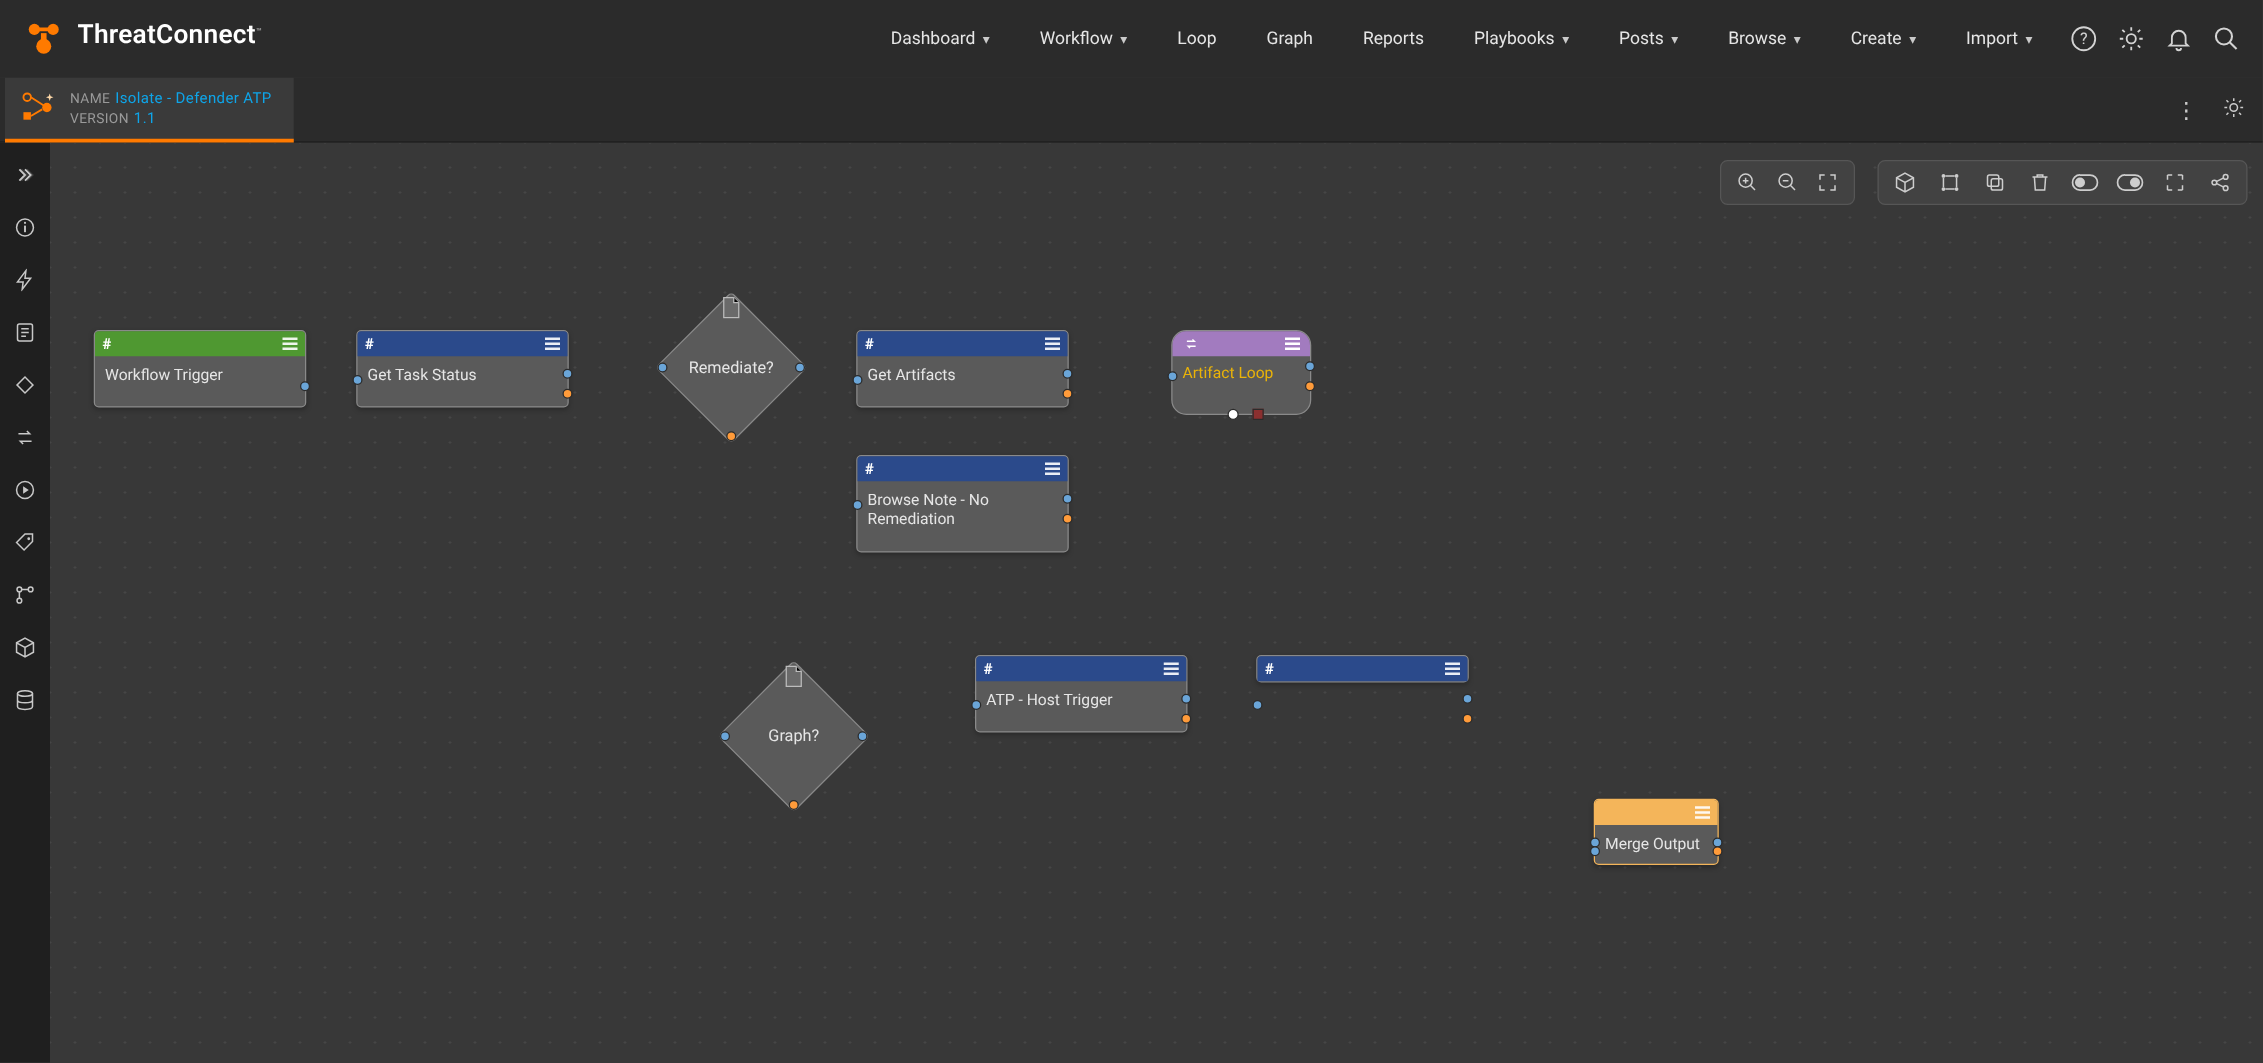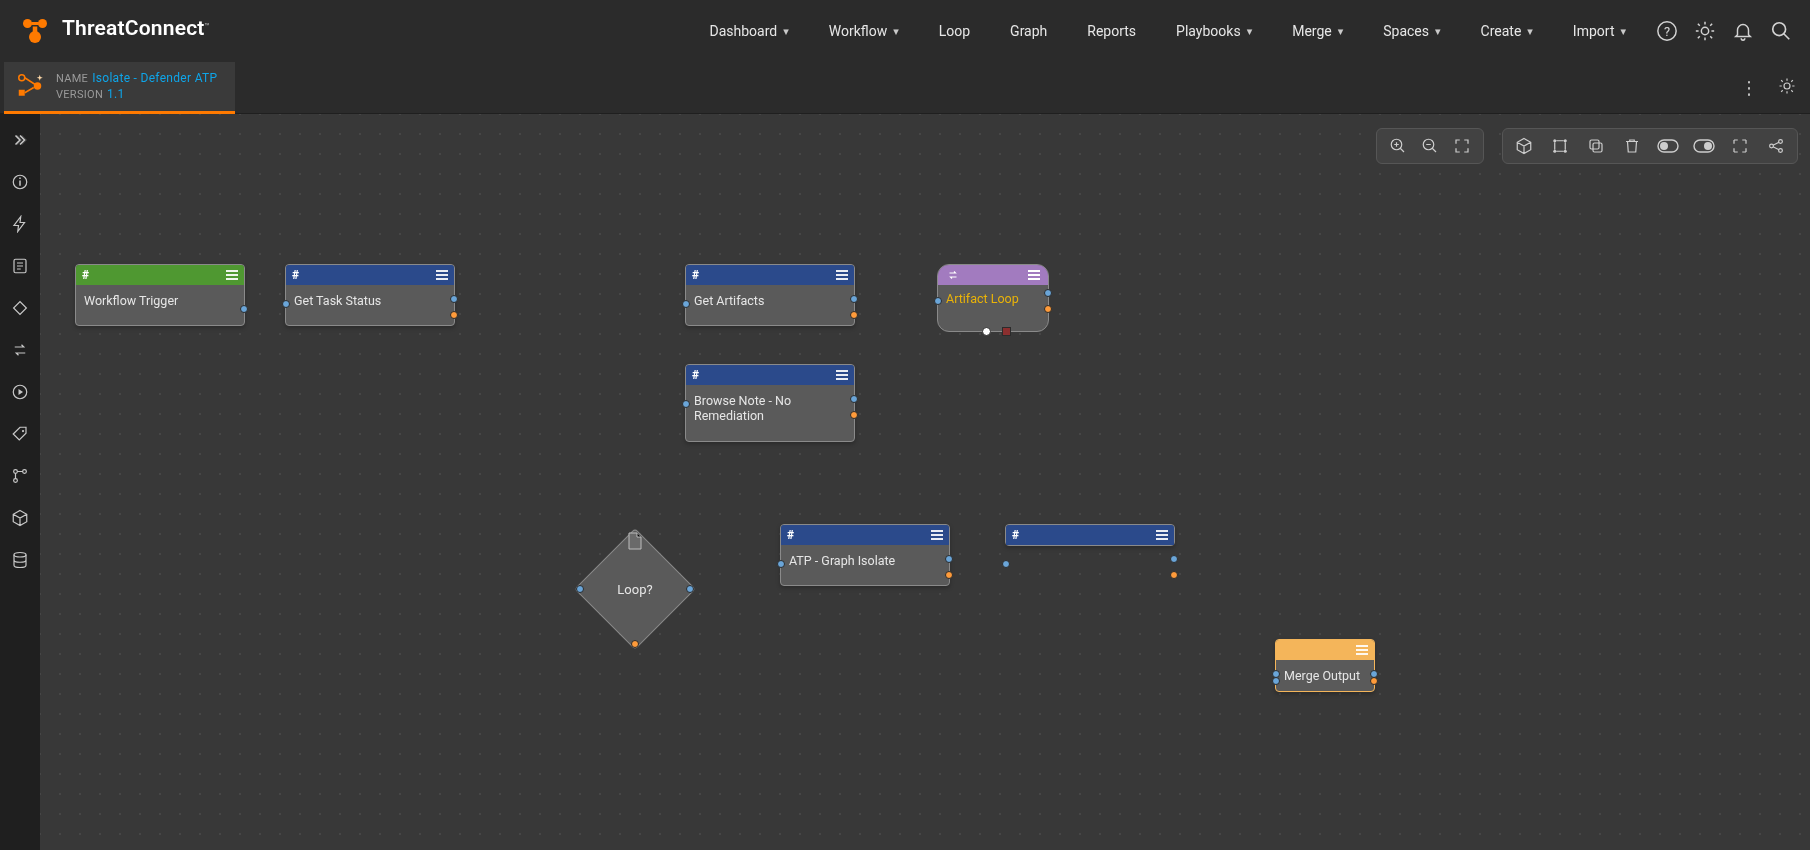--- a/index.html
+++ b/index.html
@@ -259,25 +259,25 @@
         <span>Graph</span>
       </div>
     <div class="nav-item">
         <span>Reports</span>
       </div>
     <div class="nav-item">
         <span>Playbooks</span>
         <span class="chev">▾</span>
       </div>
     <div class="nav-item">
-        <span>Merge</span>
+        <span>Posts</span>
         <span class="chev">▾</span>
       </div>
     <div class="nav-item">
-        <span>Spaces</span>
+        <span>Browse</span>
         <span class="chev">▾</span>
       </div>
     <div class="nav-item">
         <span>Create</span>
         <span class="chev">▾</span>
       </div>
     <div class="nav-item">
         <span>Import</span>
         <span class="chev">▾</span>
       </div>
@@ -516,20 +516,31 @@
             <span></span>
             <span></span>
           </span>
         </div>
       <div class="body"><span>Get Task Status</span></div>
       <div class="port blue left" style="top:35px;"></div>
       <div class="port blue right" style="top:30px;"></div>
       <div class="port orange right" style="top:46px;"></div>
     </div>
 
+    <div class="diamond" style="left:490px; top:125px;">
+      <div class="rot"></div>
+      <div class="doc"><svg width="16" height="18" viewBox="0 0 16 18">
+            <path fill="#6a6a6a" stroke="#bdbdbd" stroke-width="1" d="M2 1h8l4 4v12H2z"></path>
+            <path stroke="#bdbdbd" d="M10 1v4h4"></path>
+          </svg></div>
+      <div class="label">Remediate?</div>
+      <div class="dport" style="left:-4px; top:51px; background:#6aa5d8;"></div>
+      <div class="dport" style="right:-4px; top:51px; background:#6aa5d8;"></div>
+      <div class="dport" style="left:51px; bottom:-4px; background:#ff9b3a;"></div>
+    </div>
 
     <div class="node" style="left:645px; top:150px;">
       <div class="hdr">
           <span class="hash">#</span>
           <span class="hlines">
             <span></span>
             <span></span>
             <span></span>
           </span>
         </div>
@@ -574,36 +585,36 @@
       <div class="botport a"></div>
       <div class="botport b"></div>
     </div>
 
     <div class="diamond" style="left:540px; top:420px;">
       <div class="rot"></div>
       <div class="doc"><svg width="16" height="18" viewBox="0 0 16 18">
             <path fill="#6a6a6a" stroke="#bdbdbd" stroke-width="1" d="M2 1h8l4 4v12H2z"></path>
             <path stroke="#bdbdbd" d="M10 1v4h4"></path>
           </svg></div>
-      <div class="label">Loop?</div>
+      <div class="label">Graph?</div>
       <div class="dport" style="left:-4px; top:51px; background:#6aa5d8;"></div>
       <div class="dport" style="right:-4px; top:51px; background:#6aa5d8;"></div>
       <div class="dport" style="left:51px; bottom:-4px; background:#ff9b3a;"></div>
     </div>
 
     <div class="node" style="left:740px; top:410px;">
       <div class="hdr">
           <span class="hash">#</span>
           <span class="hlines">
             <span></span>
             <span></span>
             <span></span>
           </span>
         </div>
-      <div class="body"><span>ATP - Graph Isolate</span></div>
+      <div class="body"><span>ATP - Host Trigger</span></div>
       <div class="port blue left" style="top:35px;"></div>
       <div class="port blue right" style="top:30px;"></div>
       <div class="port orange right" style="top:46px;"></div>
     </div>
 
     <div class="node" style="left:965px; top:410px;">
       <div class="hdr">
           <span class="hash">#</span>
           <span class="hlines">
             <span></span>

